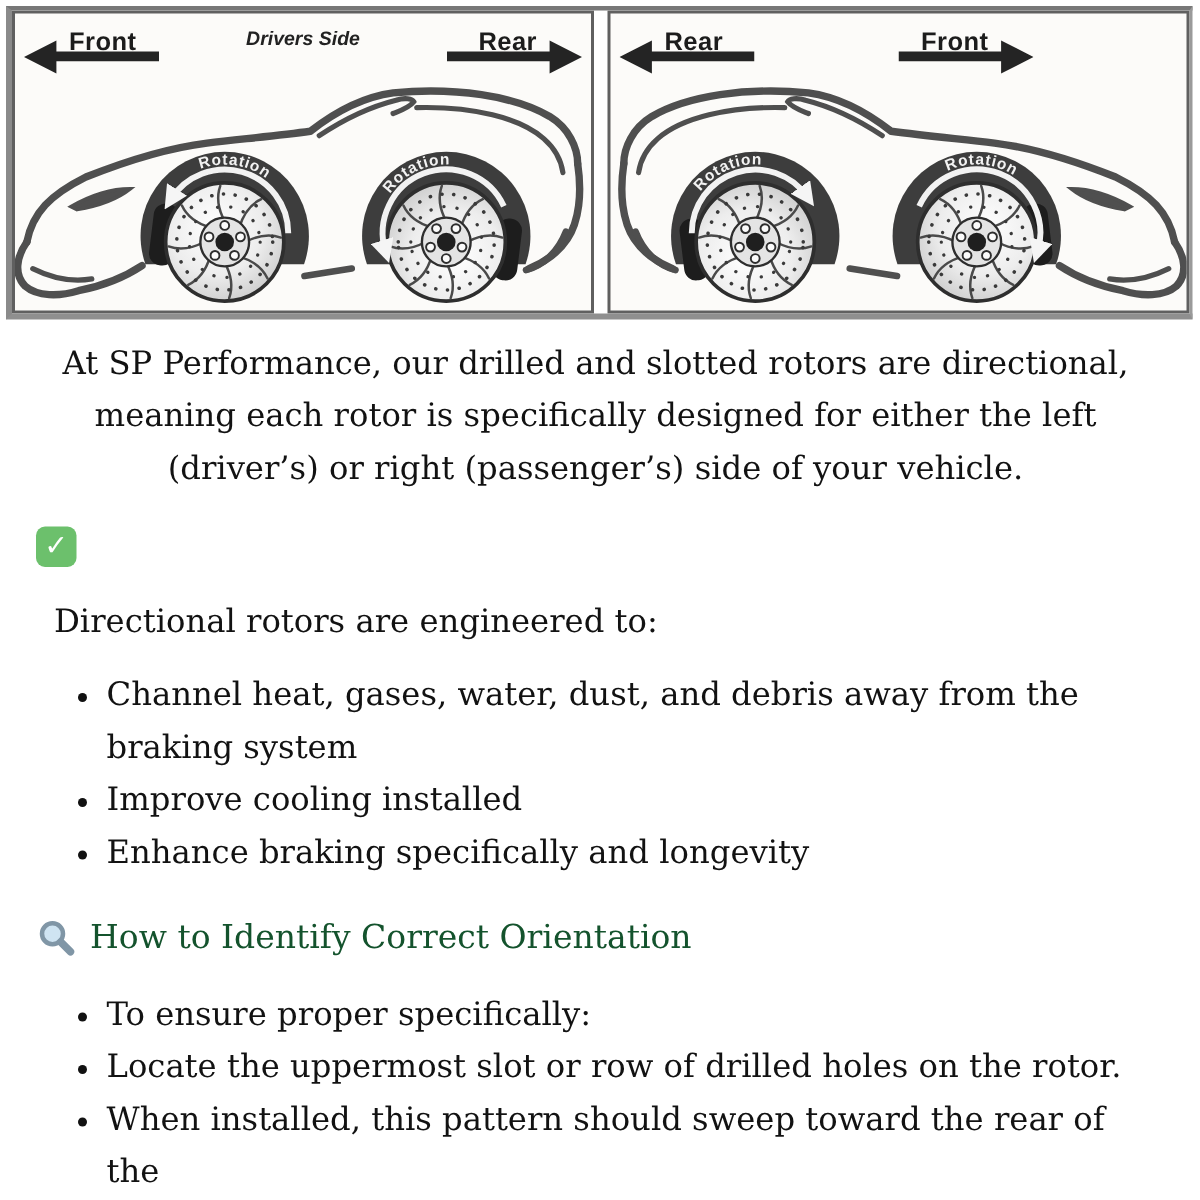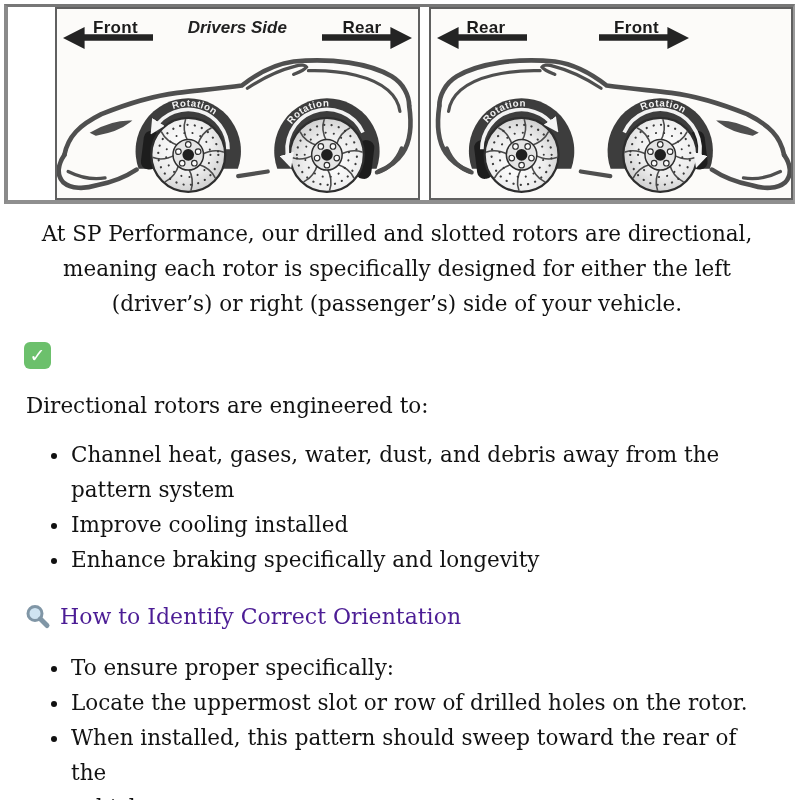--- a/index.html
+++ b/index.html
@@ -7,52 +7,51 @@
     width:800px;height:800px;background:#ffffff;color:#111;
     font-family:"DejaVu Serif", serif;overflow:hidden;
   }
   
   .figure{
     margin:4px 5px 0 4px;
     display:flex;align-items:center;
     border:2px solid #9a9a9a;border-top:3px solid #777;border-bottom:4px solid #8f8f8f;
     border-left:4px solid #8a8a8a;
     background:#ffffff;
-    padding-left:47px;
   }
   .panel{
     flex:1 1 0;background:#fcfbf9;border:2px solid #606060;
     padding:4px 0 2px 0;min-width:0;
   }
   .divider{width:5px;background:#8f8f8f;margin:0 2px;}
   .panel-header{
     display:grid;grid-template-columns:96px 1fr 96px;align-items:start;
     padding:4px 6px 0 6px;font-family:"Liberation Sans", sans-serif;
   }
   .panel-titles{text-align:center;line-height:1.05;}
   .panel-title{font-size:27px;font-weight:bold;color:#161616;letter-spacing:0.5px;}
-  .panel-subtitle{font-size:17px;font-weight:bold;font-style:italic;color:#222;margin-top:2px;}
+  .panel-subtitle{font-size:13px;font-weight:bold;font-style:italic;color:#222;margin-top:2px;}
   .dir{position:relative;height:38px;font-weight:bold;font-size:17px;color:#1c1c1c;}
   .dir span{position:absolute;top:1px;letter-spacing:0.3px;}
   .dir svg{position:absolute;width:90px;height:24px;top:9px;}
   .dir-left span{left:30px;}
   .dir-left svg{left:0;}
   .dir-right span{right:30px;}
   .dir-right svg{right:0;}
   .car-svg{display:block;width:100%;height:auto;}
   
   .content{
     padding:12px 30px 0 24px;
     font-size:21.5px;line-height:35px;color:#121212;
   }
   .preline{white-space:pre-line;}
   .intro{margin:0;text-align:center;}
   .sec-heading{margin:21px 0 0 0;font-size:22px;font-weight:bold;display:flex;align-items:center;gap:11px;}
-  .sec-heading2{margin:22px 0 0 0;font-size:22px;font-weight:normal;color:#4c1d95;display:flex;align-items:center;gap:9px;}
-  .lead{margin:19px 0 0 2px;}
+  .sec-heading2{margin:22px 0 0 0;font-size:22px;font-weight:normal;color:#14532d;display:flex;align-items:center;gap:9px;}
+  .lead{margin:19px 0 0 12px;}
   ul{margin:14px 0 0 0;padding:0 0 0 46px;}
   li{line-height:35px;padding-left:1px;margin:0;}
   li::marker{color:#111;font-size:19px;}
   .check-icon{
     display:inline-flex;align-items:center;justify-content:center;flex:0 0 auto;
     width:27px;height:27px;border-radius:6px;background:#6cc06c;
     color:#ffffff;font-family:"DejaVu Sans", sans-serif;font-size:19px;font-weight:bold;
   }
   .mag-icon{flex:0 0 auto;display:inline-block;}
 </style>
@@ -184,21 +183,21 @@
 (driver’s) or right (passenger’s) side of your vehicle.</p>
 
   <div class="sec-heading">
     <span class="check-icon">✓</span>
   </div>
 
   <p class="lead">Directional rotors are engineered to:</p>
 
   <ul>
     <li class="preline">Channel heat, gases, water, dust, and debris away from the
-pattern system</li>
+braking system</li>
     <li class="preline">Improve cooling installed</li>
     <li class="preline">Enhance braking specifically and longevity</li>
   </ul>
 
   <div class="sec-heading2">
     <svg class="mag-icon" width="27" height="27" viewBox="0 0 27 27">
       <circle cx="11" cy="10.5" r="7" fill="#cfe4f2" stroke="#8096a6" stroke-width="3"></circle>
       <line x1="16.5" y1="16" x2="23" y2="22.5" stroke="#8096a6" stroke-width="5" stroke-linecap="round"></line>
     </svg>
     <span>How to Identify Correct Orientation</span>

